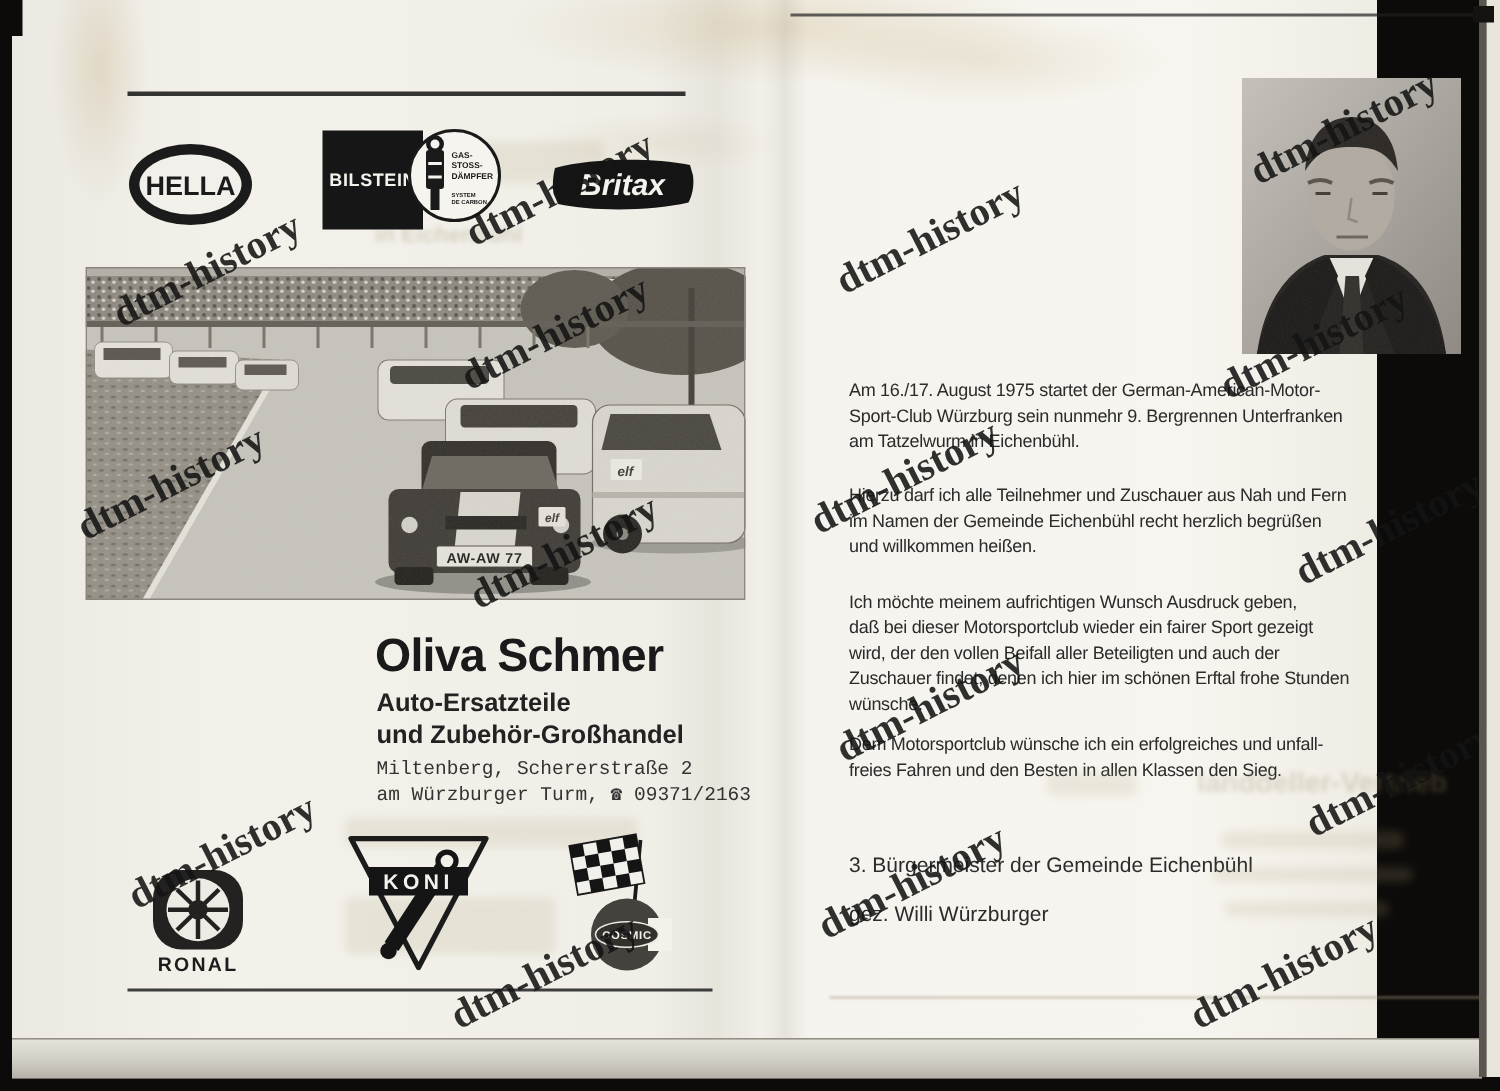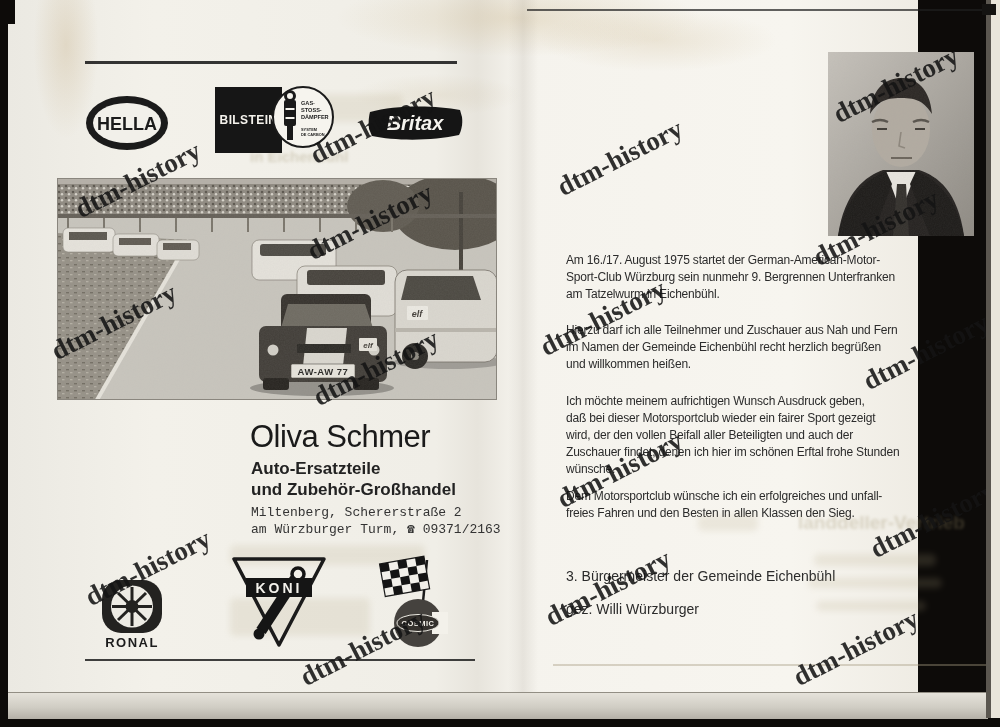--- a/index.html
+++ b/index.html
@@ -32,21 +32,21 @@
   .rule { position:absolute; background:#1f1f1f; }
 
   .wm {
     position:absolute; white-space:nowrap;
     font-family:"Liberation Serif", serif; font-weight:700; font-size:27px;
     color:#141414; opacity:.88;
     transform:translate(-50%,-50%) rotate(-27deg);
     pointer-events:none;
   }
 
-  .company { position:absolute; left:242px; top:419px; font-size:31px; font-weight:400;
+  .company { position:absolute; left:242px; top:419px; font-size:31px; font-weight:700;
     letter-spacing:-.5px; color:#1a1a1a; }
   .subtitle { position:absolute; left:243px; top:458px; font-size:17px; font-weight:700;
     line-height:21px; color:#222; white-space:pre; }
   .address { position:absolute; left:243px; top:505px; font-size:13px; line-height:16.5px;
     color:#333; white-space:pre; font-family:Liberation Mono, monospace; }
 
   .para { position:absolute; left:558px; font-size:12px; letter-spacing:-.2px;
     line-height:17px; color:#2b2b2b; white-space:pre; }
   .sig  { position:absolute; left:558px; font-size:14px; color:#2b2b2b; white-space:pre; }
 

